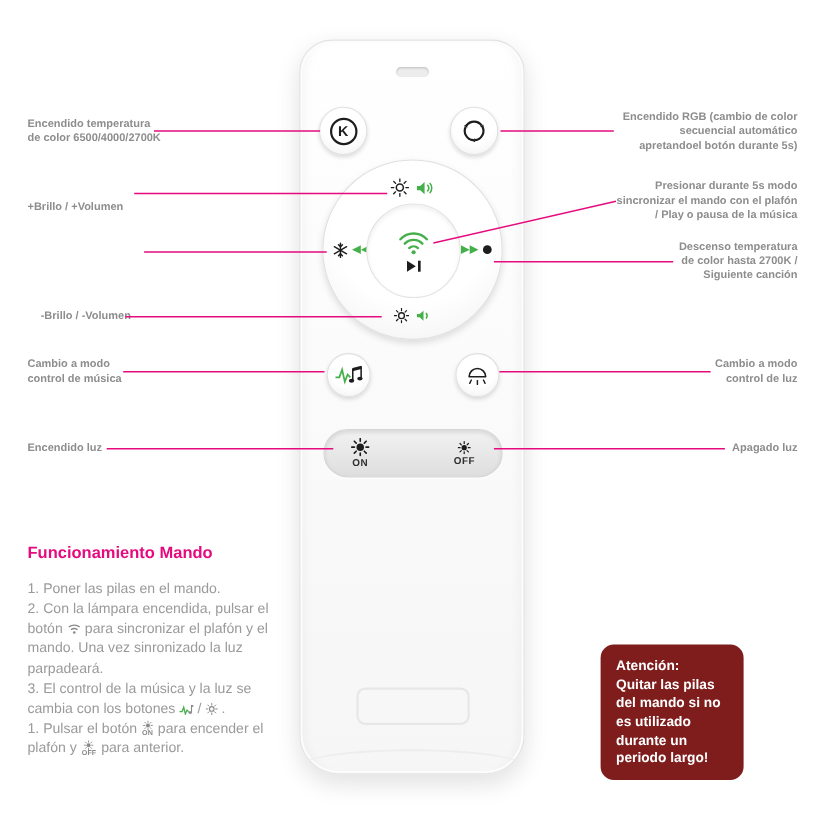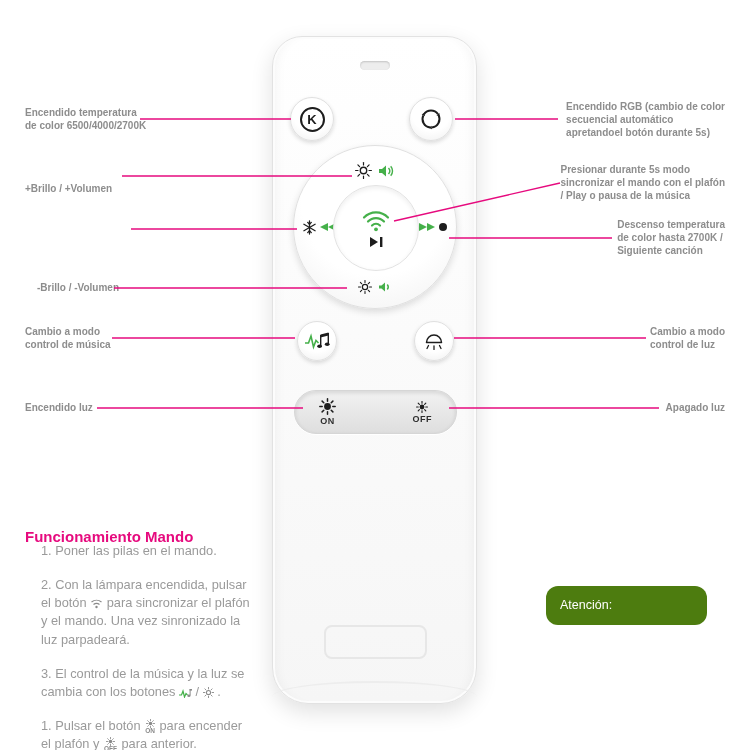--- a/index.html
+++ b/index.html
@@ -3,21 +3,21 @@
 <meta charset="utf-8">
 <style>
   * { box-sizing: border-box; }
   html,body { margin:0; padding:0; background:#ffffff; }
   .page { position:relative; width:750px; height:750px; background:#ffffff; overflow:hidden;
           font-family:"Liberation Sans","DejaVu Sans",sans-serif; }
 
   
   .callout-label { position:absolute; font-size:10px; font-weight:bold; color:#8d8d8d;
                    line-height:1.32; white-space:pre-line; }
-  .callout-label.right { text-align:left; }
+  .callout-label.right { text-align:right; }
 
   
   .lines { position:absolute; left:0; top:0; width:750px; height:750px; pointer-events:none; z-index:6; }
 
   
   .remote { position:absolute; left:272px; top:36px; width:205px; height:668px;
             background:linear-gradient(180deg,#ffffff,#f6f6f6);
             border:1px solid #e2e2e2; border-radius:30px 30px 36px 36px;
             box-shadow:0 8px 22px rgba(0,0,0,.12), inset 0 0 0 2px #fcfcfc,
                        inset 10px 0 14px -10px rgba(0,0,0,.07), inset -10px 0 14px -10px rgba(0,0,0,.07); }
@@ -53,33 +53,33 @@
           display:flex; justify-content:space-between; align-items:center; padding:0 24px; }
   .pill-group { display:flex; flex-direction:column; align-items:center; gap:1px; }
   .pill-label { font-size:9px; font-weight:bold; color:#2e2e2e; letter-spacing:.5px; }
 
   .battery { position:absolute; left:51px; top:588px; width:103px; height:34px;
              border:2px solid #e7e7e7; border-radius:8px; }
   .seam { position:absolute; left:-1px; right:-1px; bottom:6px; height:16px;
           border-top:2px solid #ededed; border-radius:50% 50% 0 0 / 100% 100% 0 0; }
 
   
-  .heading { position:absolute; left:25px; top:494px; font-size:15px; font-weight:bold; color:#e60a7e;margin-top:34px; }
+  .heading { position:absolute; left:25px; top:494px; font-size:15px; font-weight:bold; color:#e60a7e; }
   .steps { position:absolute; left:25px; top:526px; width:242px; font-size:12.8px;
            color:#9a9a9a; line-height:1.42; }
-  .steps p { margin:16px; }
+  .steps p { margin:0; }
   .inline-icon svg { vertical-align:-2px; }
   .mini-stack { display:inline-flex; flex-direction:column; align-items:center;
                 vertical-align:middle; line-height:1; margin:0 1px; }
   .mini-stack .lbl { font-size:6.5px; font-weight:bold; color:#8a8a8a; }
 
   
-  .attention { position:absolute; left:546px; top:586px; width:161px; background:#4d7c0f;
+  .attention { position:absolute; left:546px; top:586px; width:130px; background:#7f1d1d;
                color:#ffffff; border-radius:12px; padding:11px 14px; font-size:12.5px;
-               font-weight:normal; line-height:1.35; }
+               font-weight:bold; line-height:1.35; }
 </style>
 </head>
 <body>
 
 <div class="page">
 
   <div class="remote">
     <div class="slot"></div>
 
     <div class="btn btn-k">
@@ -366,15 +366,16 @@
           </g>
         </svg>
         <span class="lbl">OFF</span>
       </span>
       <span>para anterior.</span>
     </p>
   </div>
 
   <div class="attention">
     <div>Atención:</div>
+    <div>Quitar las pilas del mando si no es utilizado durante un periodo largo!</div>
   </div>
 
 </div>
 
 </body></html>

